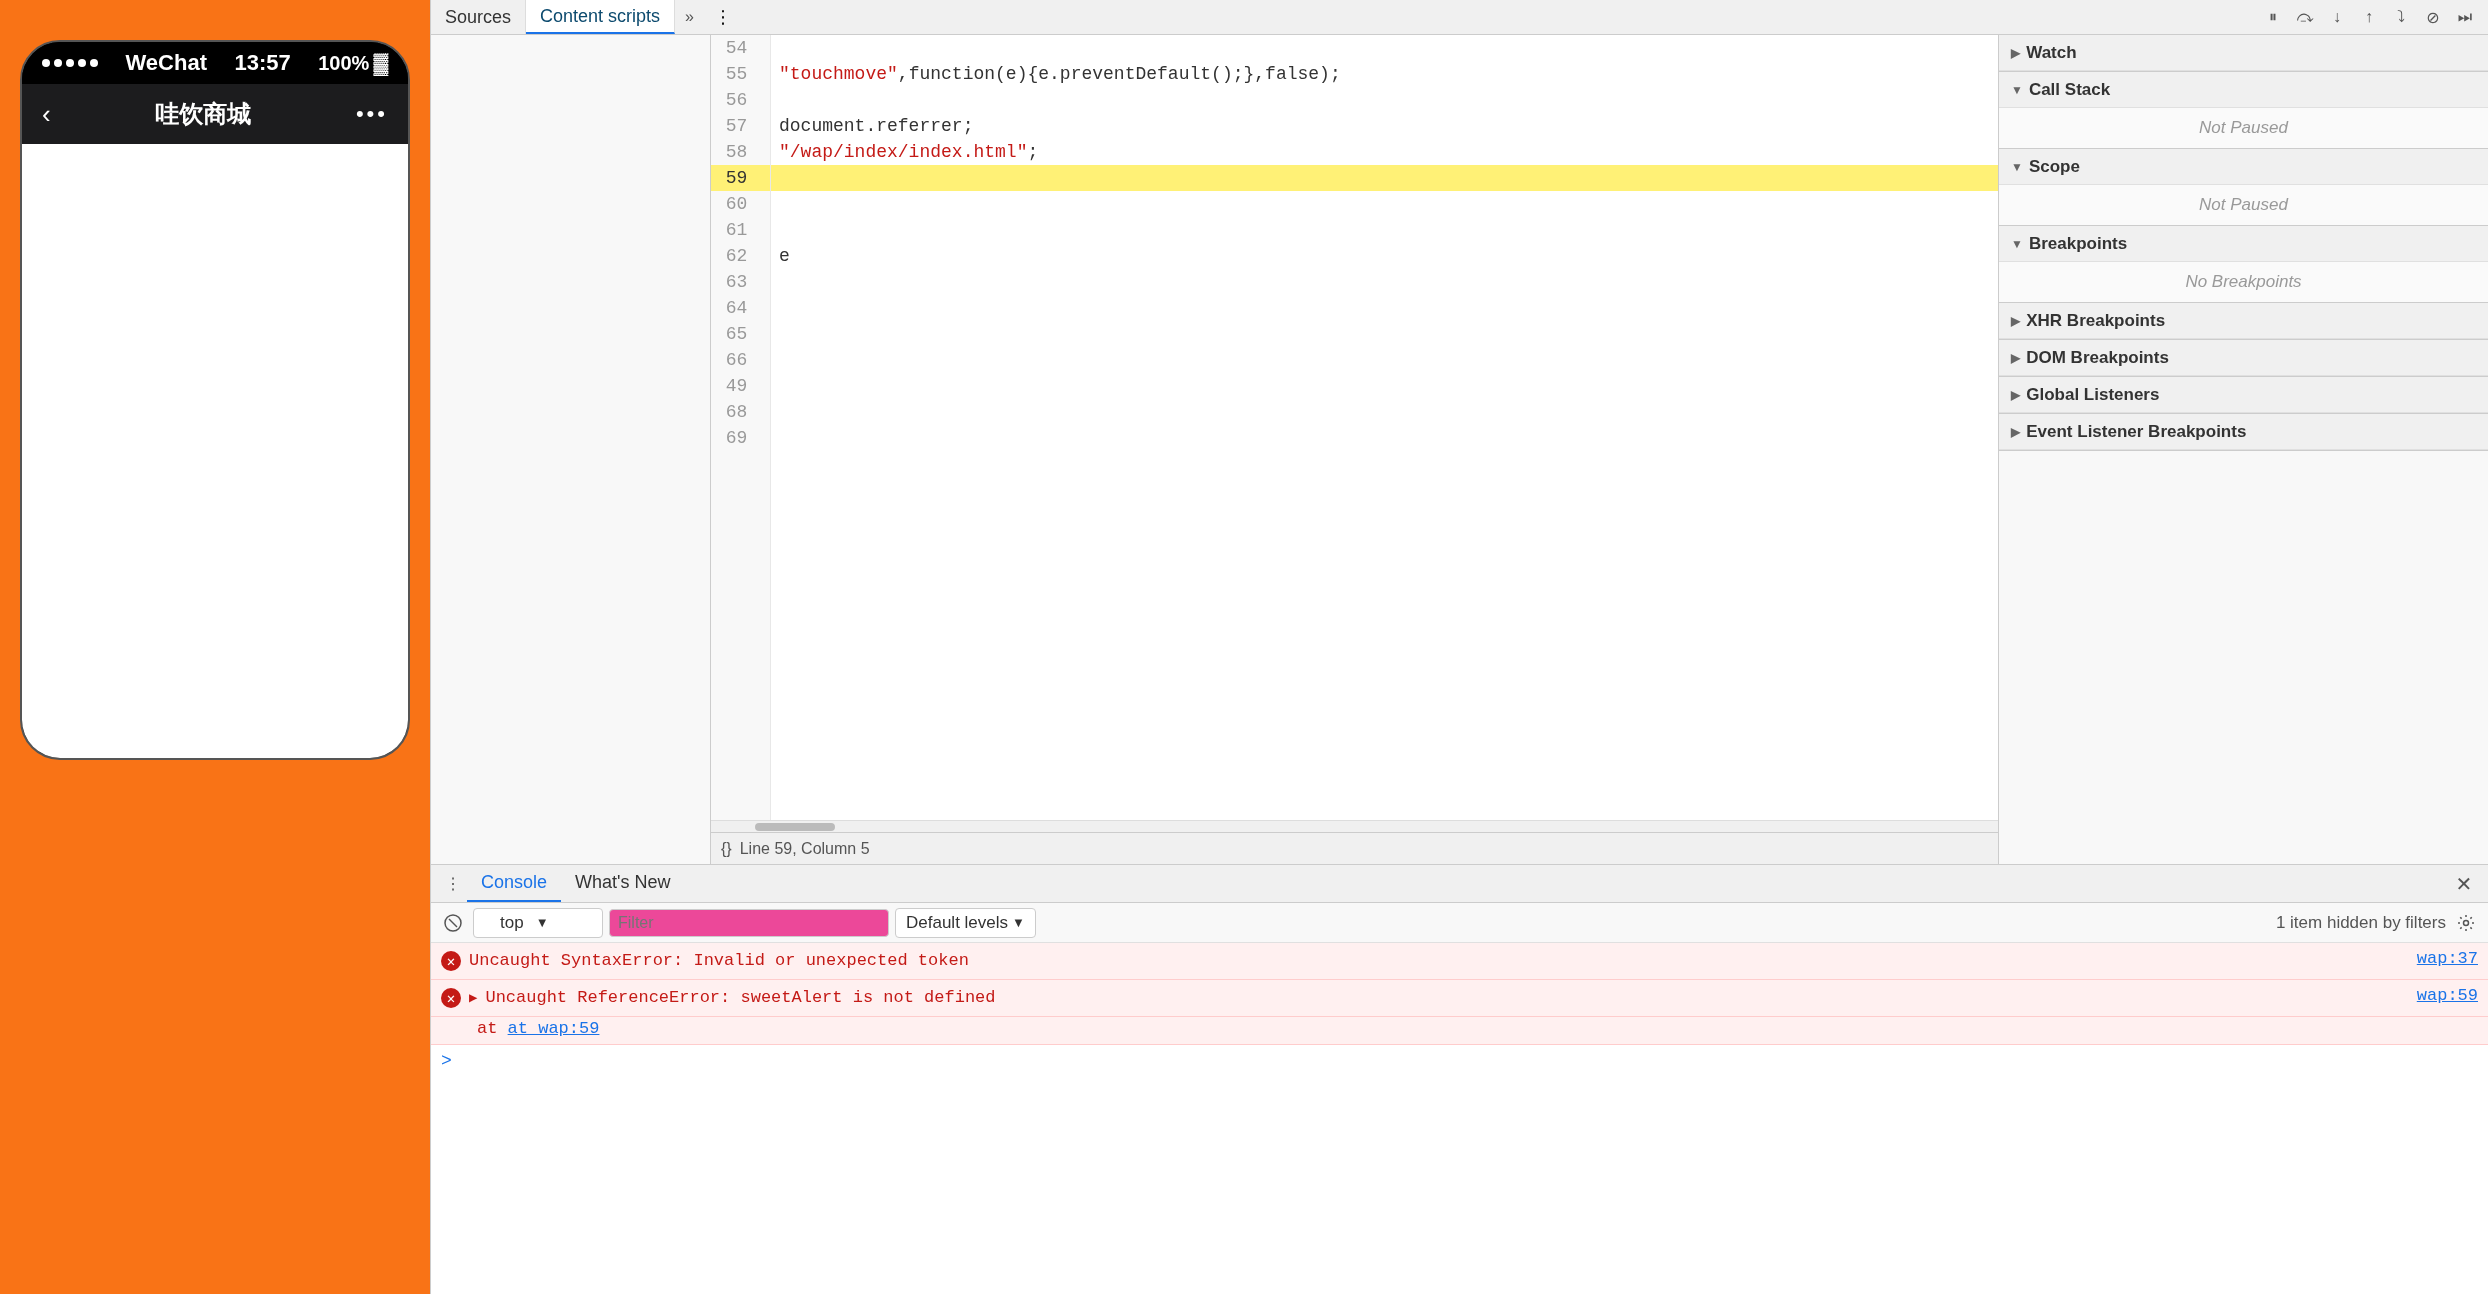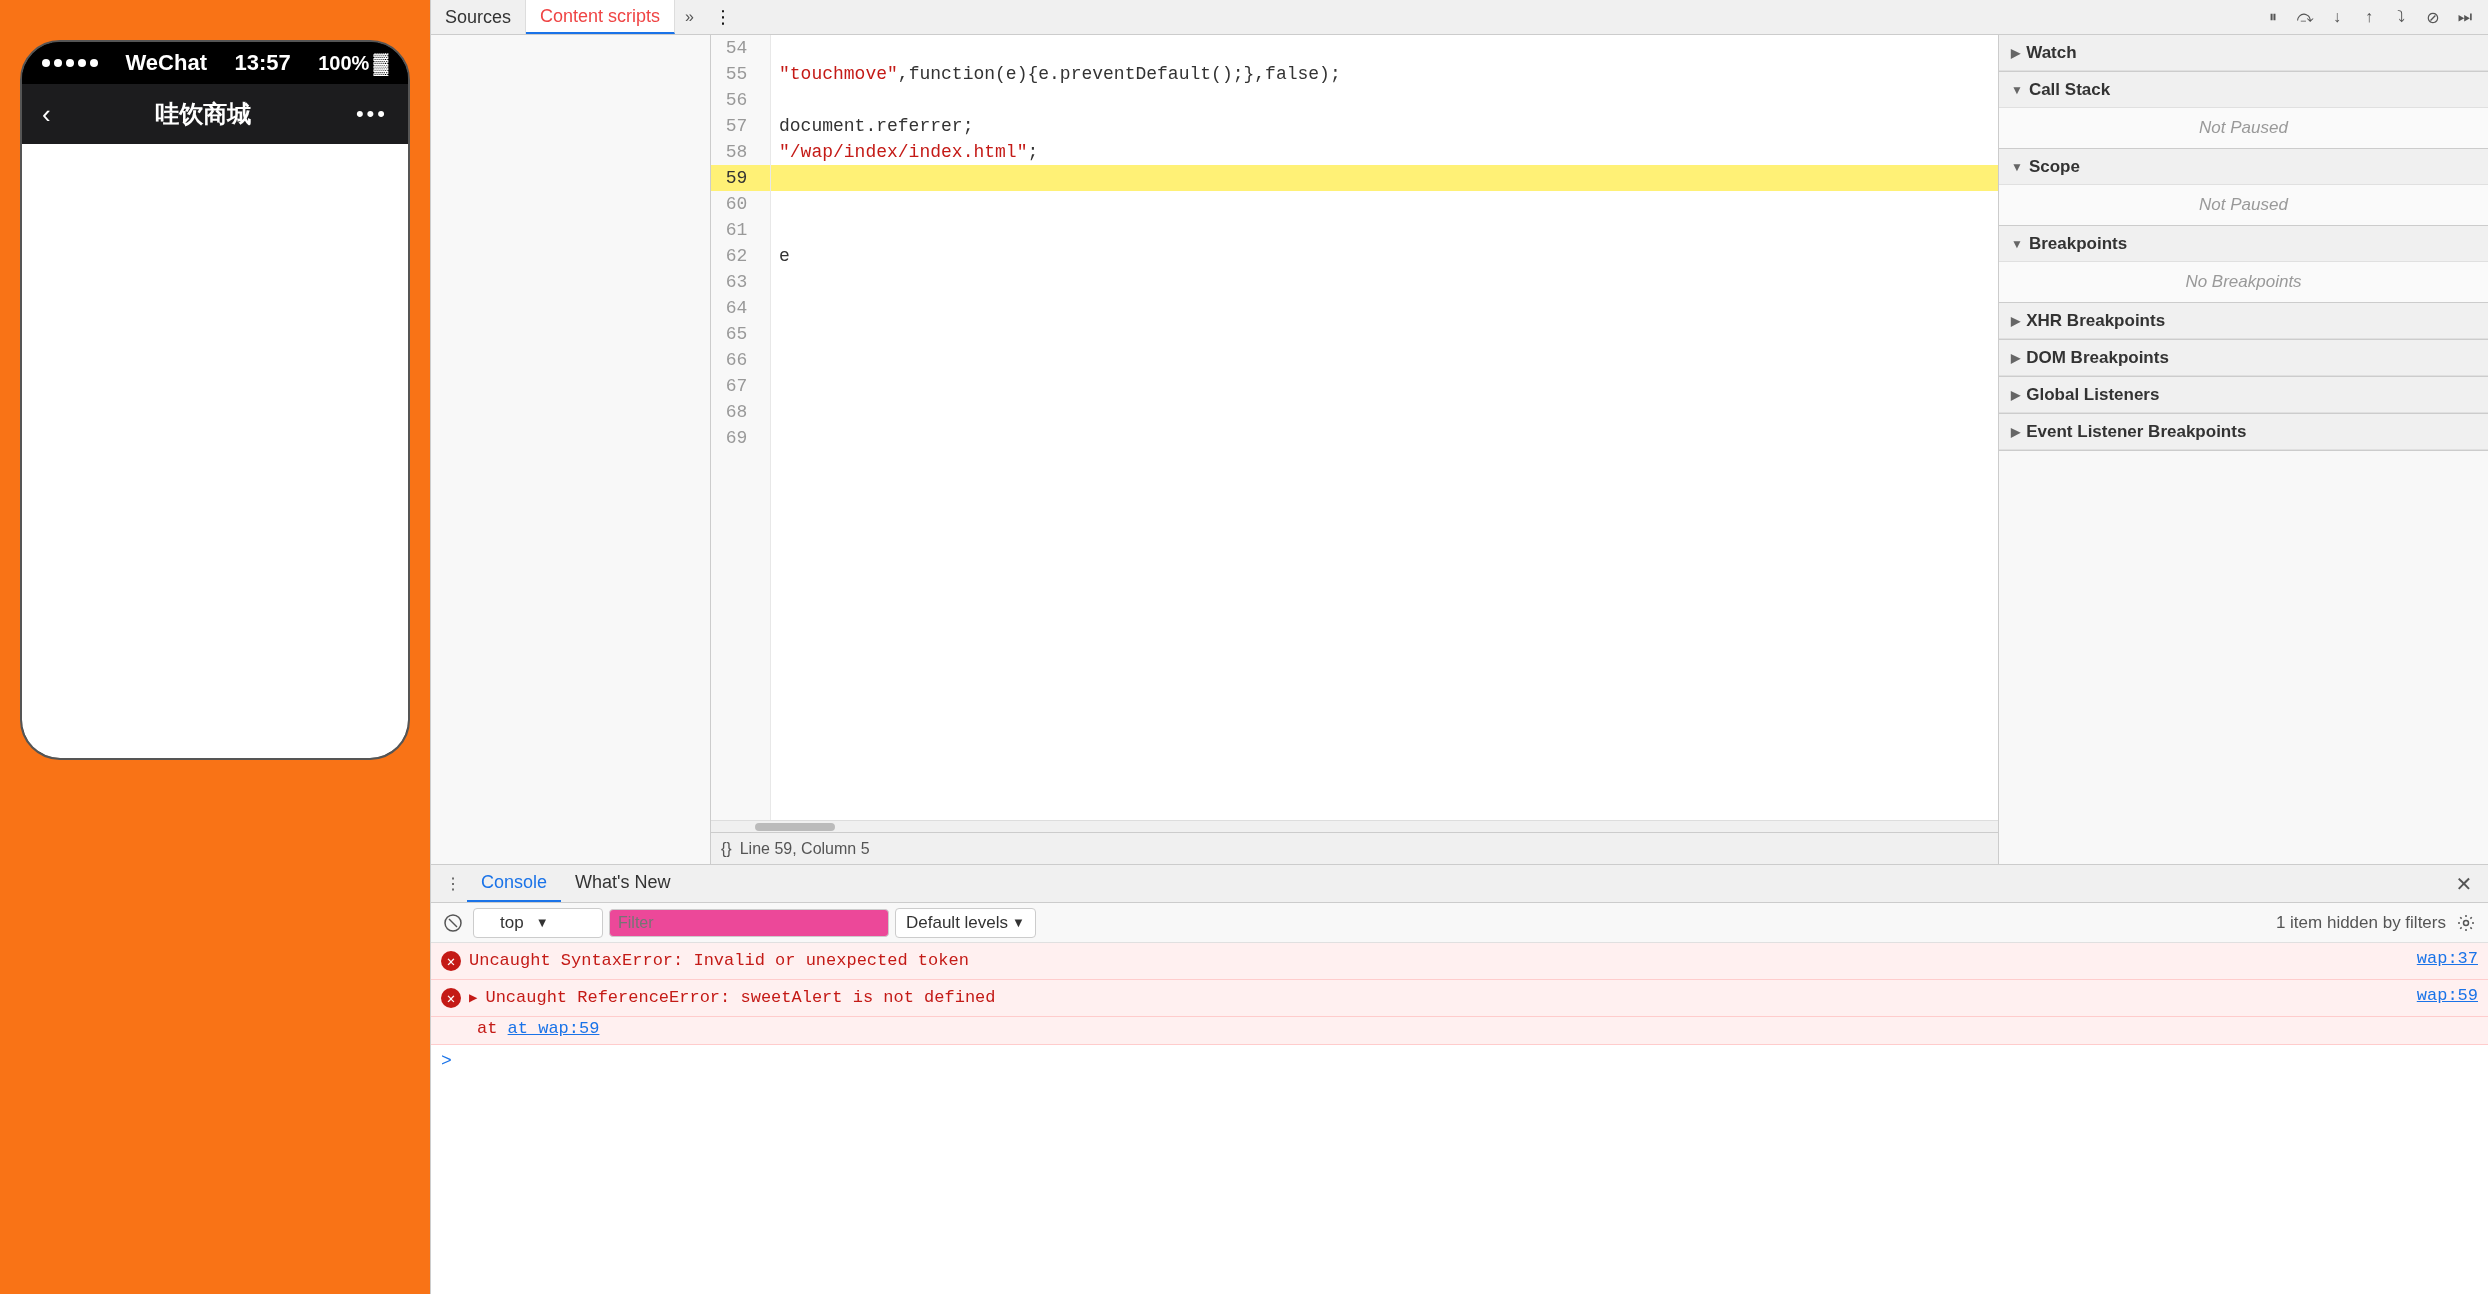--- a/index.html
+++ b/index.html
@@ -121,21 +121,21 @@
       align-items: center;
       font-size: 18px;
       color: #333;
       cursor: pointer;
       border-right: 1px solid #ddd;
       text-align: right;
     }
     .tab-item.active {
       background: #fff;
       border-bottom: 2px solid #1a73e8;
-      color: #ef4444;
+      color: #0c4a6e;
     }
     .tab-more {
       padding: 0 10px;
       font-size: 16px;
       color: #555;
       cursor: pointer;
     }
     .tab-menu-dots {
       padding: 0 10px;
       font-size: 18px;
@@ -614,21 +614,21 @@
           <span class="line-number">57</span>
           <span class="line-number">58</span>
           <span class="line-number current-line">59</span>
           <span class="line-number">60</span>
           <span class="line-number">61</span>
           <span class="line-number">62</span>
           <span class="line-number">63</span>
           <span class="line-number">64</span>
           <span class="line-number">65</span>
           <span class="line-number">66</span>
-          <span class="line-number">67</span>
+          <span class="line-number">49</span>
           <span class="line-number">68</span>
           <span class="line-number">69</span>
         </div>
 
         <div class="code-content">
           <div class="code-line"></div>
           <div class="code-line"><span class="code-string">"touchmove"</span><span class="code-normal">,function(e){e.preventDefault();},false);</span></div>
           <div class="code-line"></div>
           <div class="code-line"><span class="code-normal">document.referrer;</span></div>
           <div class="code-line"><span class="code-string">"/wap/index/index.html"</span><span class="code-normal">;</span></div>

